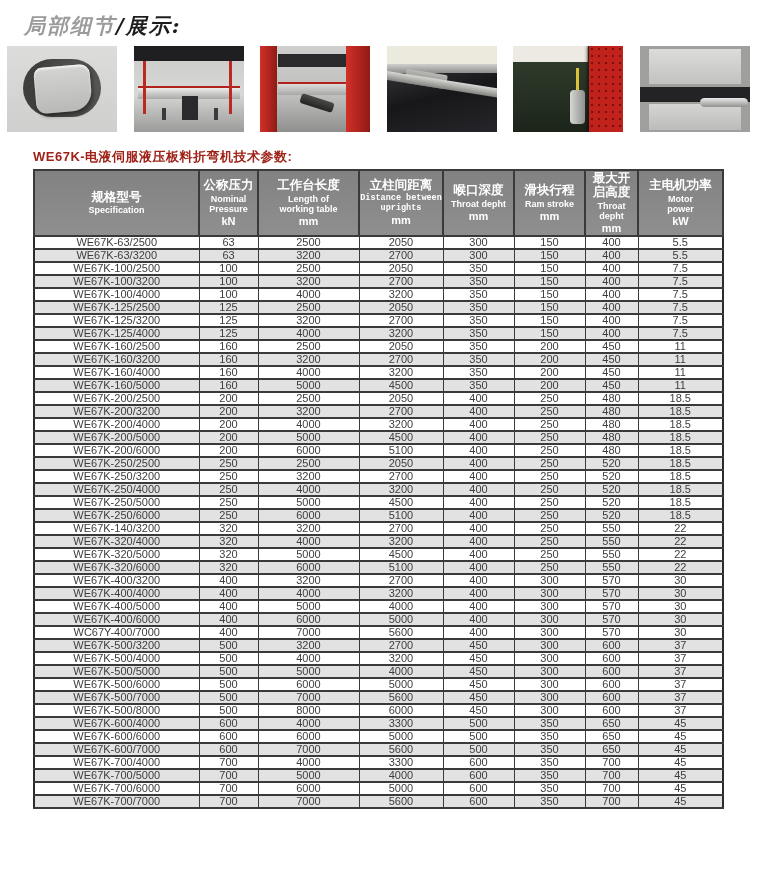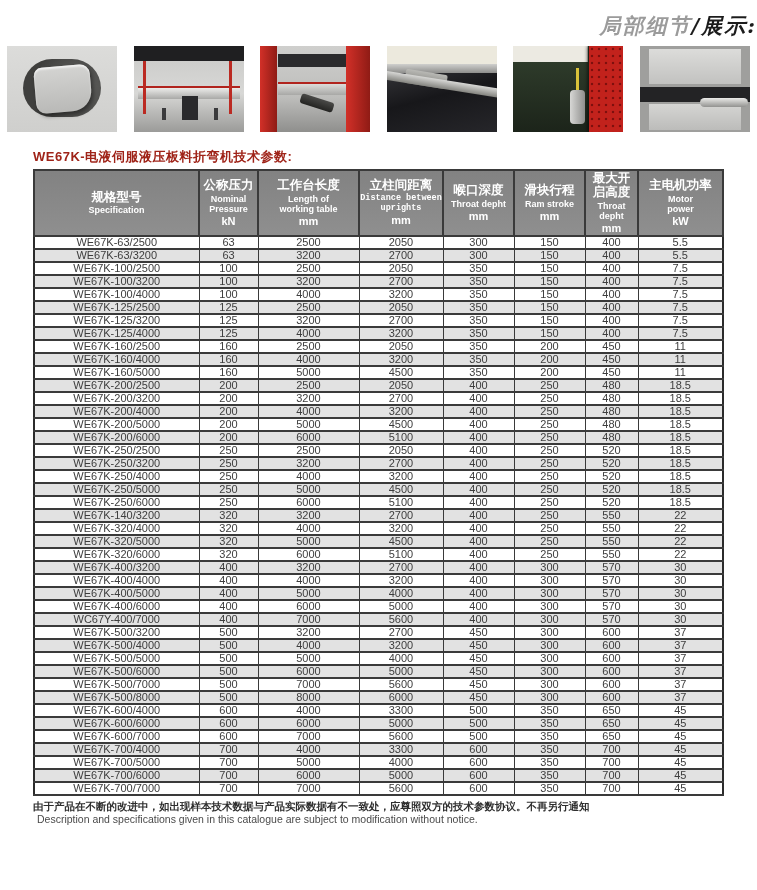--- a/index.html
+++ b/index.html
@@ -10,21 +10,21 @@
     color:#3d3d3d;
     overflow:hidden;
   }
   .page { width:757px; height:890px; padding-top:10px; }
 
   
   .top-heading {
     margin:2px 0 6px 24px;
     font-family:"DejaVu Serif", serif;
     font-style:italic; font-weight:bold;
-    font-size:21px; letter-spacing:2px;text-align:right;
+    font-size:21px; letter-spacing:2px;
   }
   .top-heading .accent { color:#9b9b9b; }
   .top-heading .rest { color:#1c1c1c; }
 
   
   .photo-strip {
     display:flex; justify-content:space-between;
     padding:0 7px; margin-top:6px; height:86px;
   }
   .photo { position:relative; width:110px; height:86px; overflow:hidden; flex:0 0 auto; }
@@ -308,20 +308,30 @@
           <td>WE67K-160/2500</td>
           <td>160</td>
           <td>2500</td>
           <td>2050</td>
           <td>350</td>
           <td>200</td>
           <td>450</td>
           <td>11</td>
         </tr>
         <tr>
+          <td>WE67K-160/3200</td>
+          <td>160</td>
+          <td>3200</td>
+          <td>2700</td>
+          <td>350</td>
+          <td>200</td>
+          <td>450</td>
+          <td>11</td>
+        </tr>
+        <tr>
           <td>WE67K-160/4000</td>
           <td>160</td>
           <td>4000</td>
           <td>3200</td>
           <td>350</td>
           <td>200</td>
           <td>450</td>
           <td>11</td>
         </tr>
         <tr>
@@ -650,18 +660,14 @@
           <td>7000</td>
           <td>5600</td>
           <td>600</td>
           <td>350</td>
           <td>700</td>
           <td>45</td>
         </tr>
       </tbody>
   </table>
 
-  <div class="footnotes">
-    <div class="note-cn">由于产品在不断的改进中，如出现样本技术数据与产品实际数据有不一致处，应尊照双方的技术参数协议。不再另行通知</div>
-    <div class="note-en">Description and specifications given in this catalogue are subject to modification without notice.</div>
-  </div>
 
 </div>
 
 </body></html>

